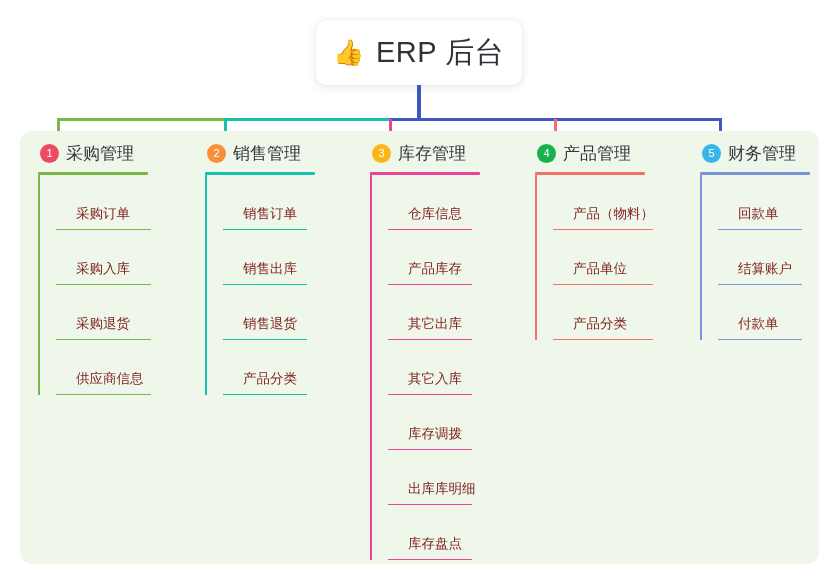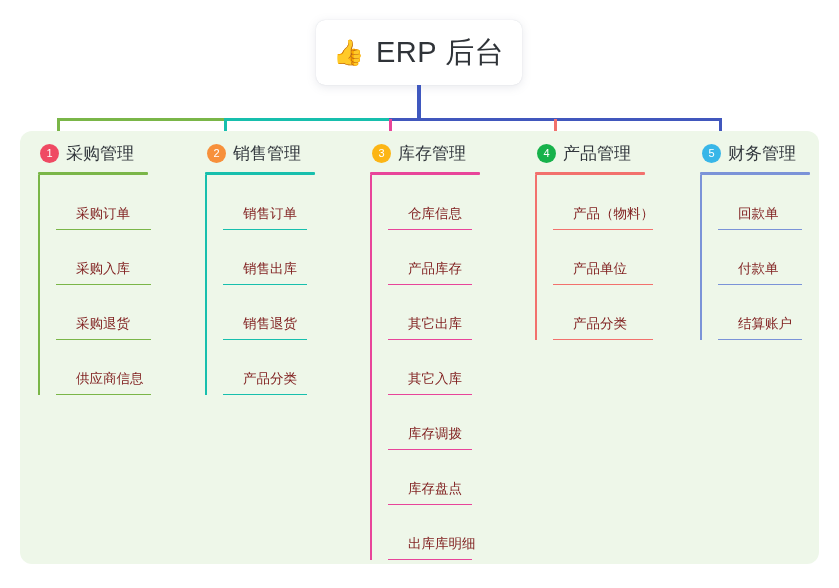--- a/index.html
+++ b/index.html
@@ -233,25 +233,25 @@
         </div>
         <div class="leaf" style="width: 84px;">
           <span class="leaf-label">其它入库</span>
           <div class="leaf-rule" style="background: rgb(232, 69, 154);"></div>
         </div>
         <div class="leaf" style="width: 84px;">
           <span class="leaf-label">库存调拨</span>
           <div class="leaf-rule" style="background: rgb(232, 69, 154);"></div>
         </div>
         <div class="leaf" style="width: 84px;">
+          <span class="leaf-label">出库库明细</span>
+          <div class="leaf-rule" style="background: rgb(232, 69, 154);"></div>
+        </div>
+        <div class="leaf" style="width: 84px;">
           <span class="leaf-label">库存盘点</span>
-          <div class="leaf-rule" style="background: rgb(232, 69, 154);"></div>
-        </div>
-        <div class="leaf" style="width: 84px;">
-          <span class="leaf-label">出库库明细</span>
           <div class="leaf-rule" style="background: rgb(232, 69, 154);"></div>
         </div>
       </div>
     </div>
     <div class="column" style="left: 535px; width: 110px;">
       <div class="col-header">
         <span class="badge" style="background: rgb(23, 178, 75);">4</span>
         <span class="col-title">产品管理</span>
       </div>
       <div class="col-rule" style="background: rgb(242, 113, 109); width: 110px;"></div>
@@ -277,22 +277,22 @@
         <span class="col-title">财务管理</span>
       </div>
       <div class="col-rule" style="background: rgb(123, 147, 216); width: 110px;"></div>
       <div class="leaves" style="width: 102px;">
         <div class="spine" style="background: rgb(123, 147, 216);"></div>
         <div class="leaf" style="width: 84px;">
           <span class="leaf-label">回款单</span>
           <div class="leaf-rule" style="background: rgb(123, 147, 216);"></div>
         </div>
         <div class="leaf" style="width: 84px;">
+          <span class="leaf-label">结算账户</span>
+          <div class="leaf-rule" style="background: rgb(123, 147, 216);"></div>
+        </div>
+        <div class="leaf" style="width: 84px;">
           <span class="leaf-label">付款单</span>
           <div class="leaf-rule" style="background: rgb(123, 147, 216);"></div>
         </div>
-        <div class="leaf" style="width: 84px;">
-          <span class="leaf-label">结算账户</span>
-          <div class="leaf-rule" style="background: rgb(123, 147, 216);"></div>
-        </div>
       </div>
     </div>
   </div>
 
 </body></html>

